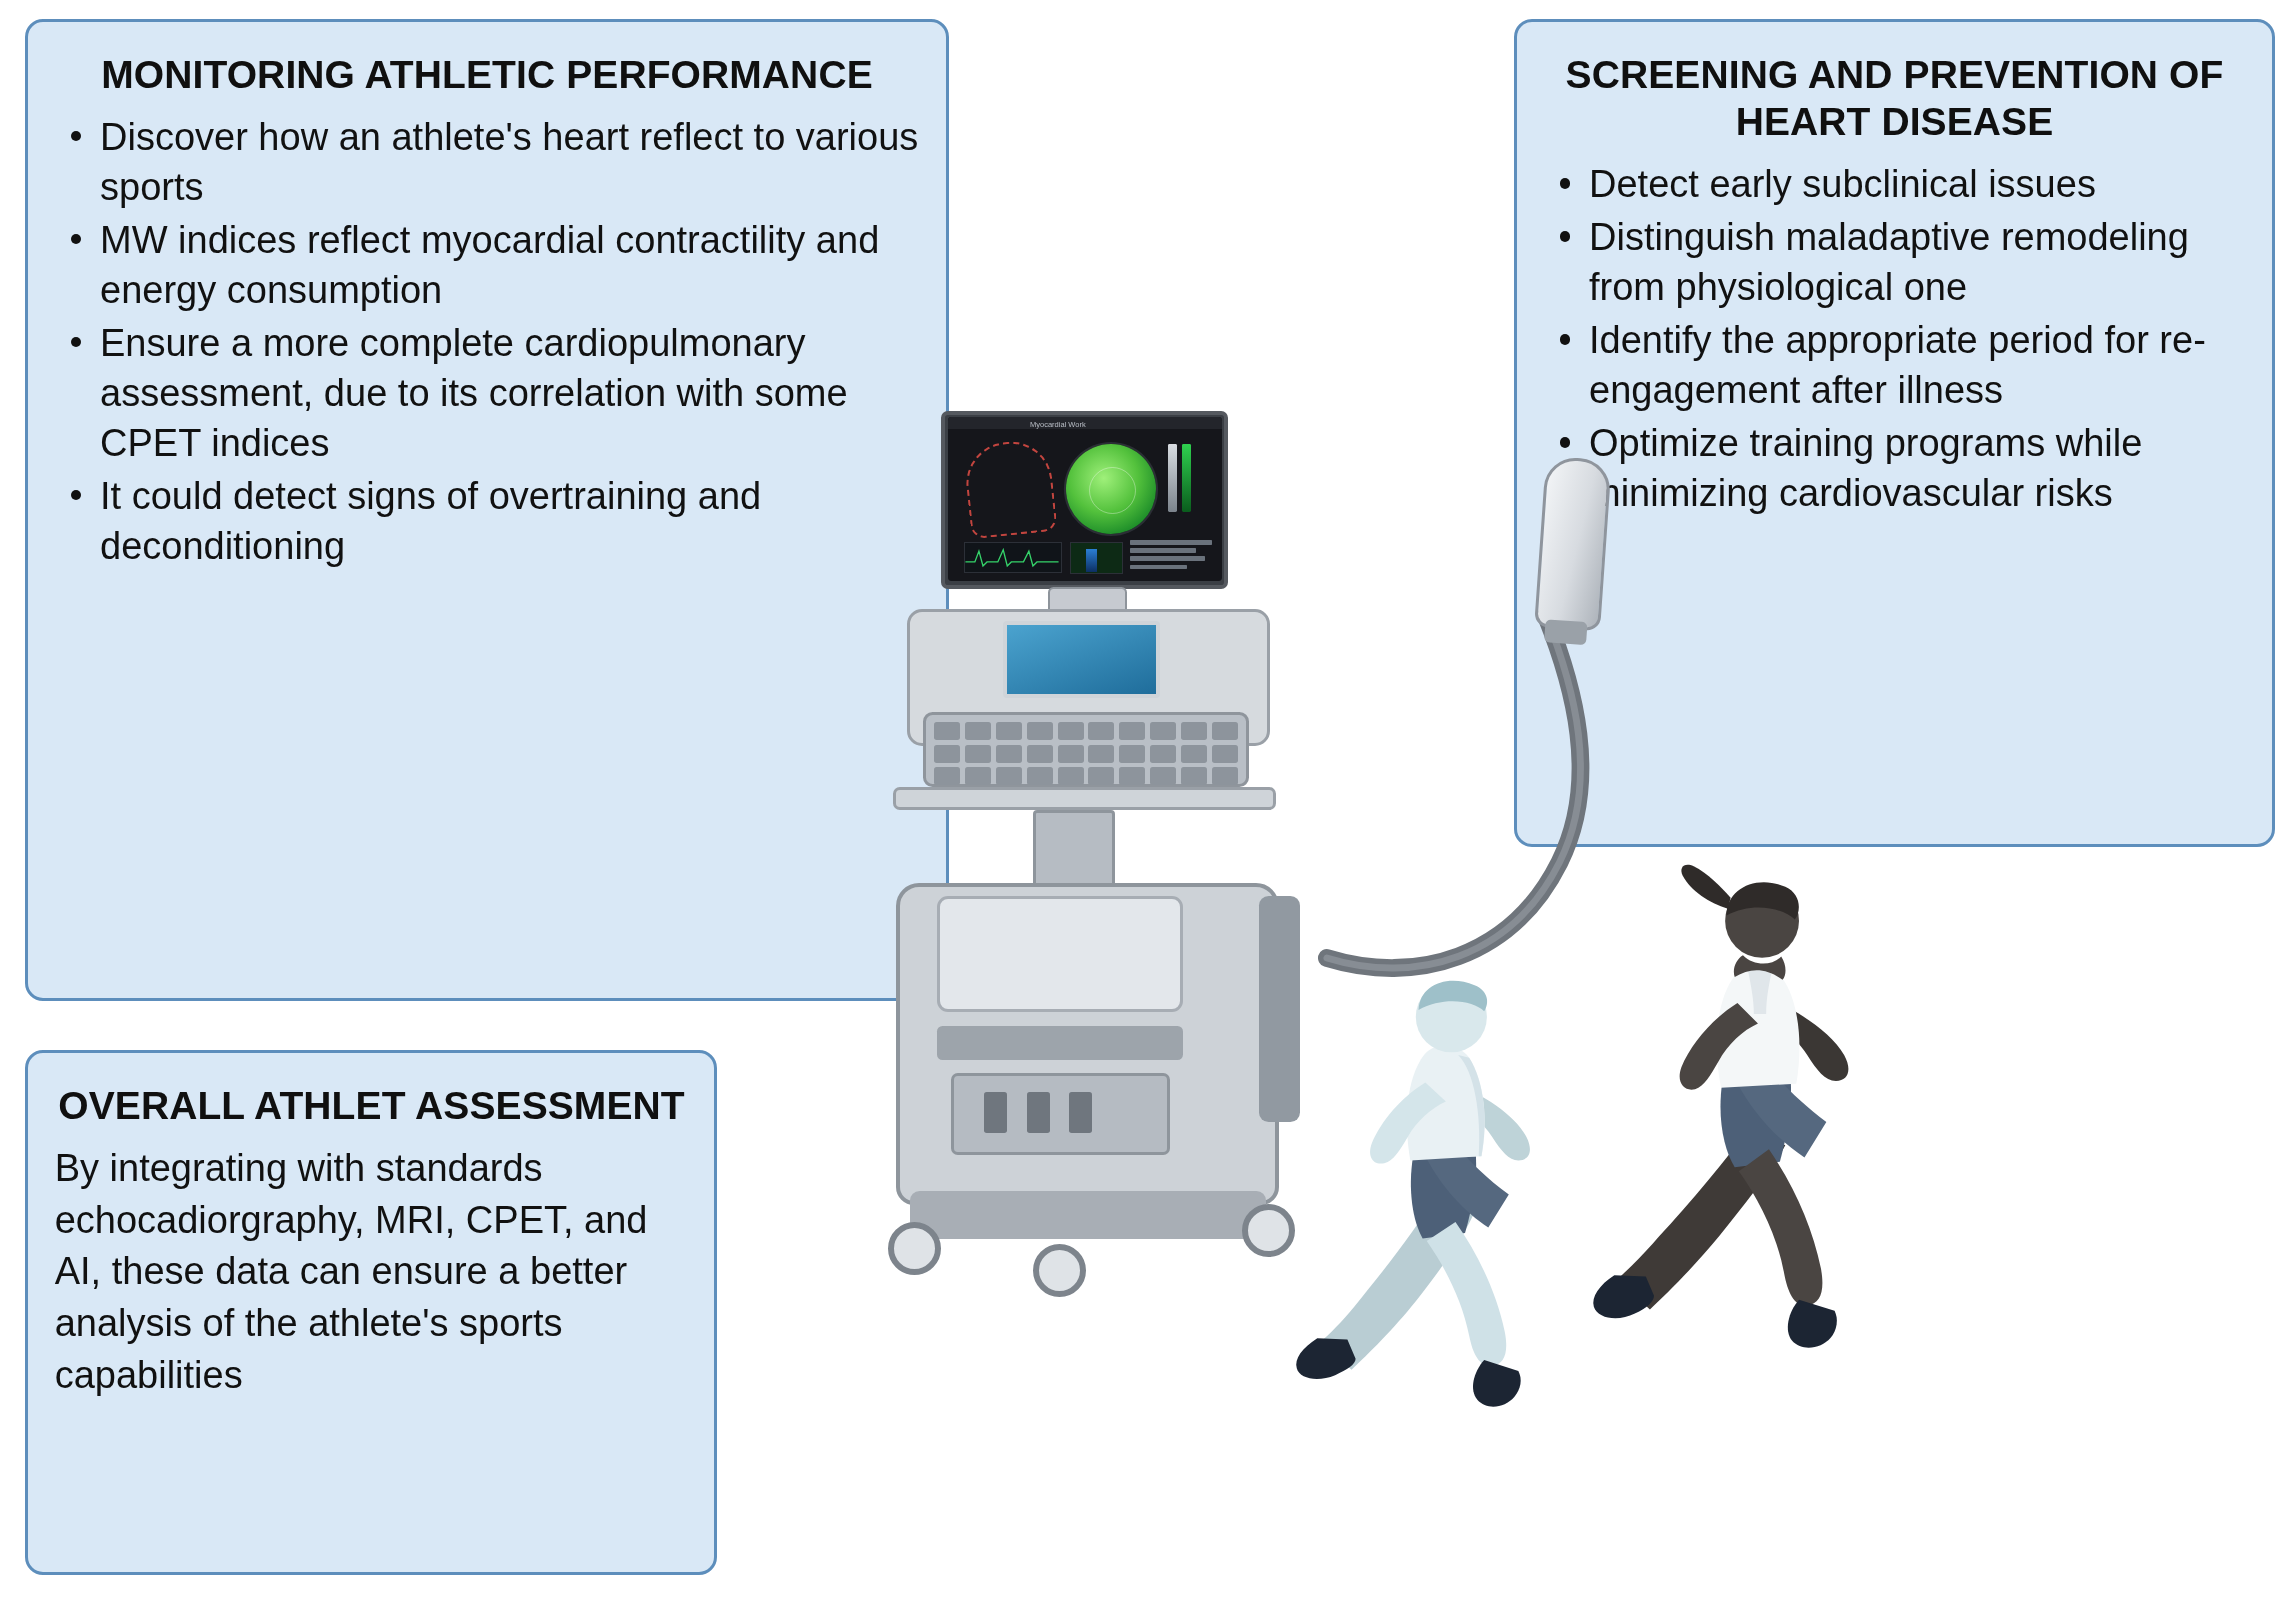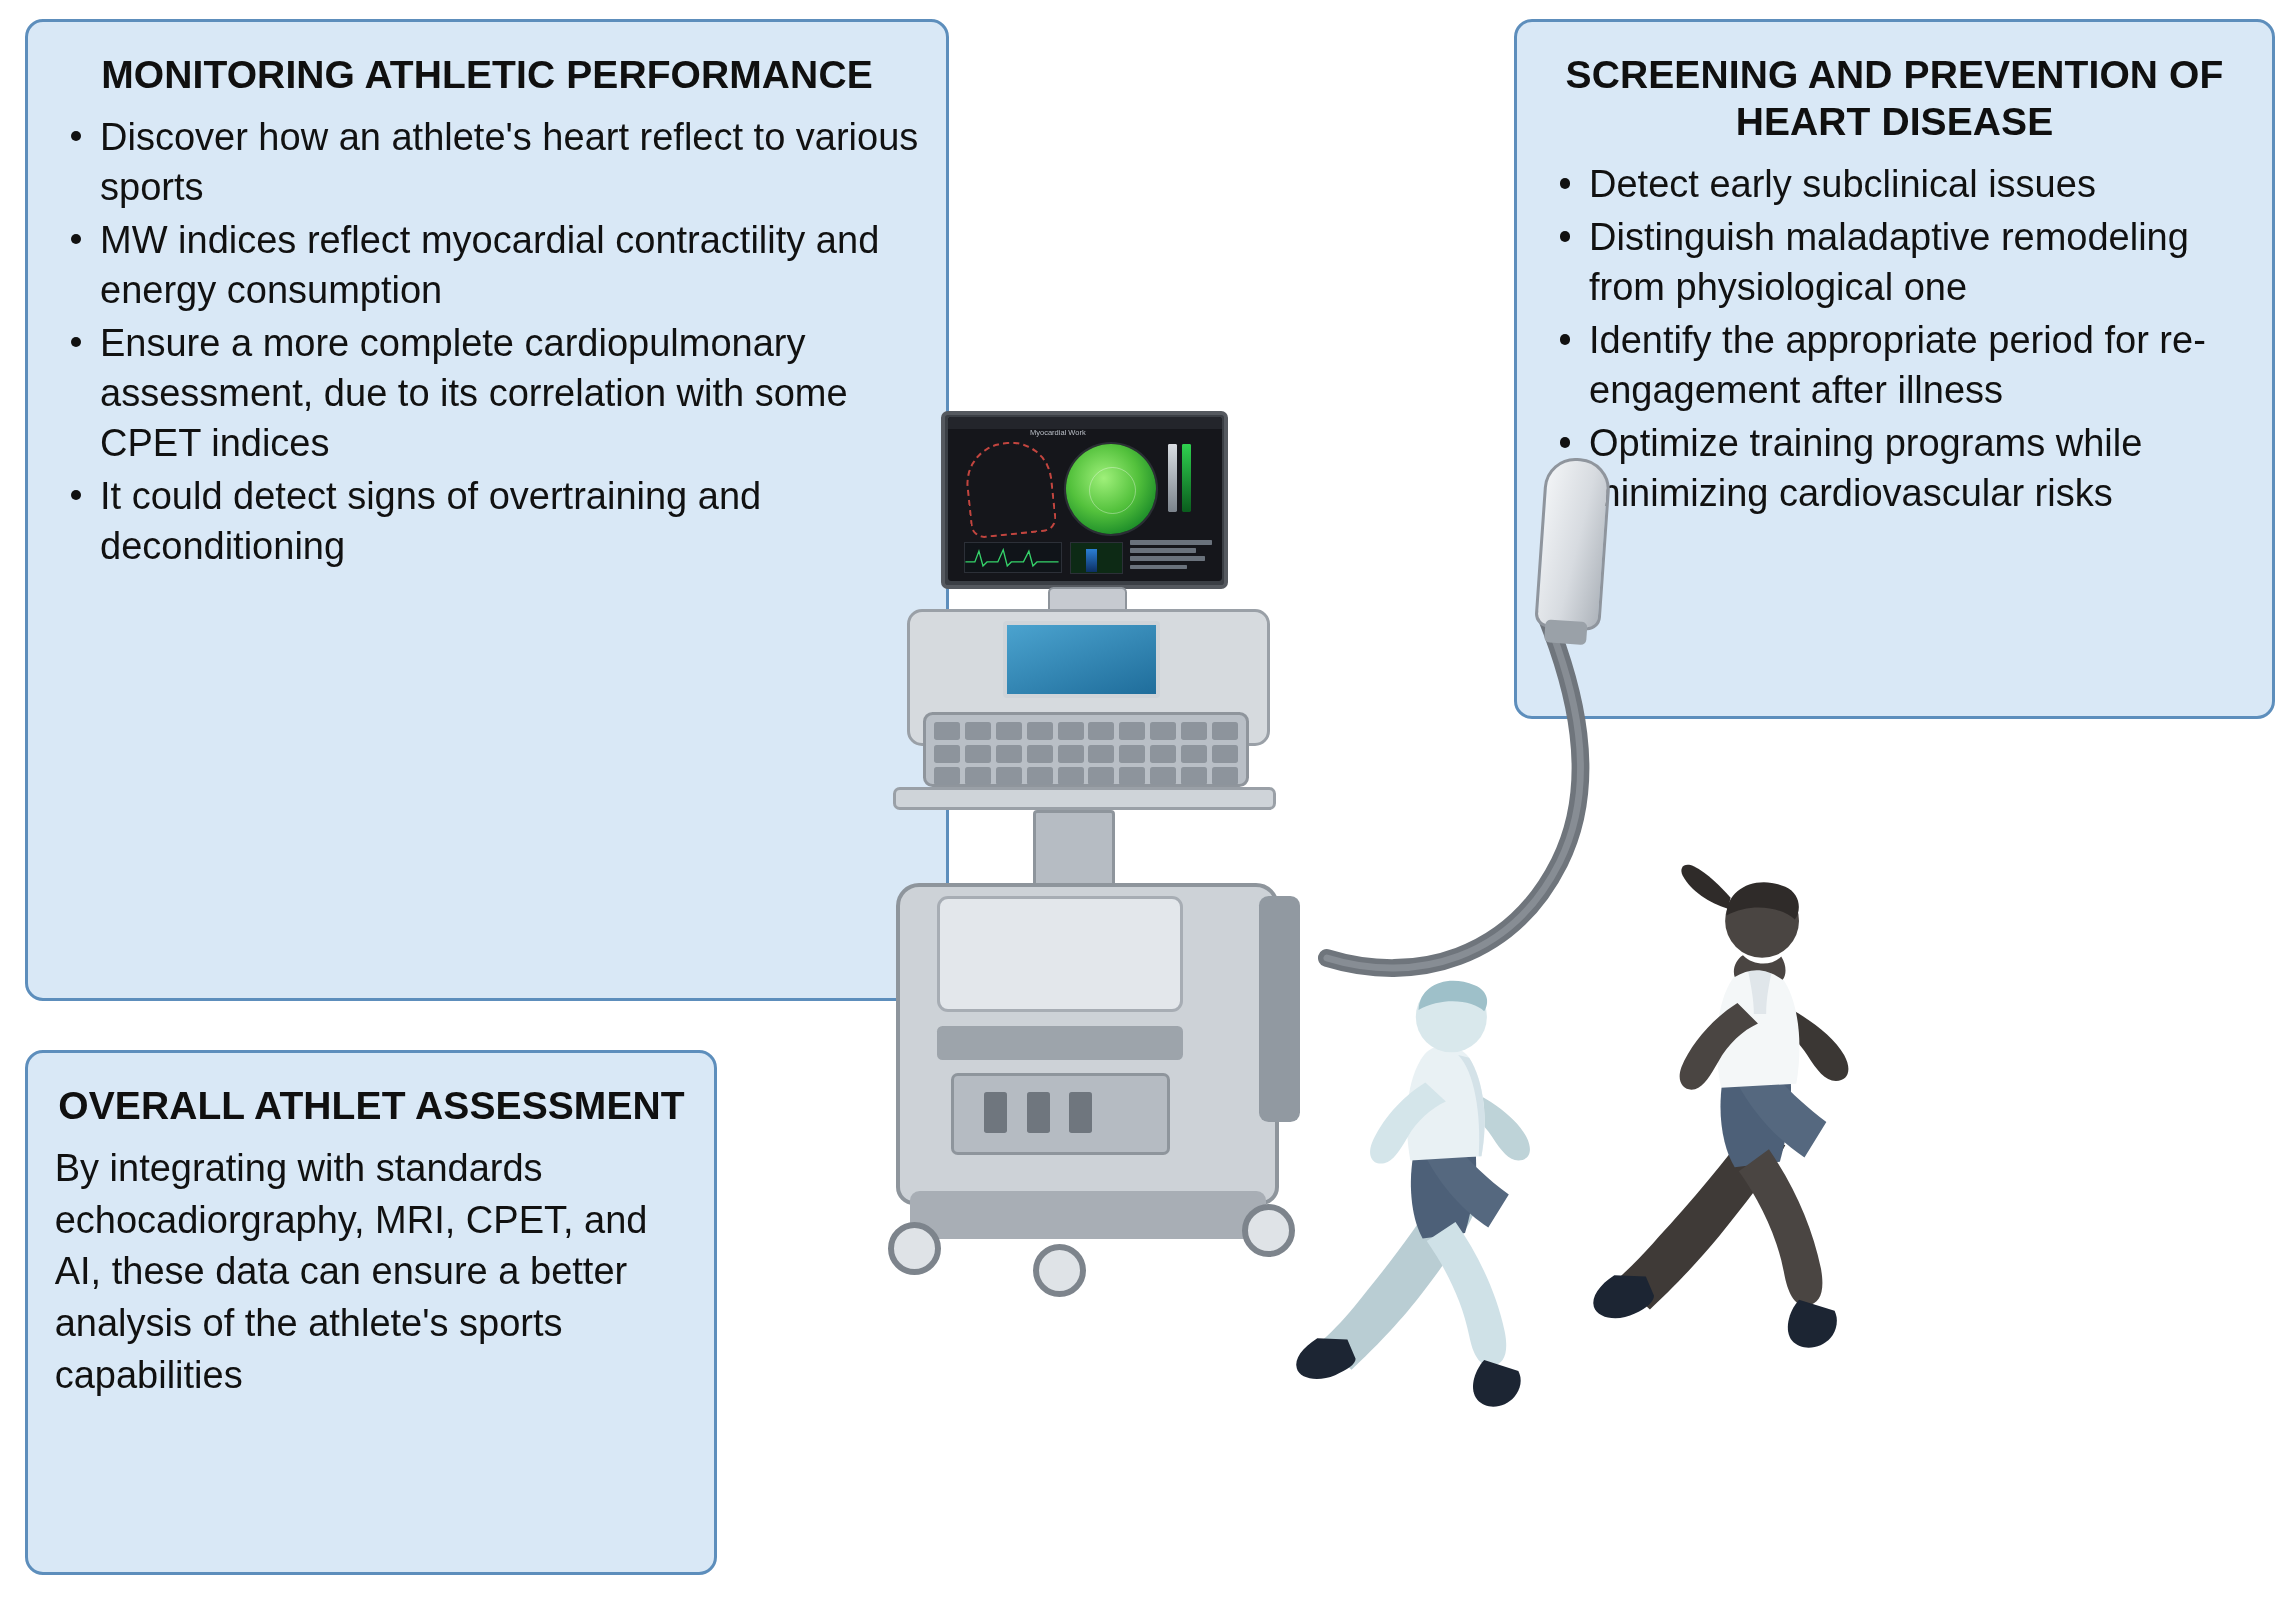--- a/index.html
+++ b/index.html
@@ -79,21 +79,21 @@
     left: 25px;
     top: 1050px;
     width: 692px;
     height: 525px;
     padding-left: 24px;
   }
   #box-screening {
     left: 1514px;
     top: 19px;
     width: 761px;
-    height: 700px;
+    height: 828px;
   }
 
   
   .illus {
     position: absolute;
     left: 807px;
     top: 0;
     width: 1488px;
     height: 1605px;
   }
@@ -120,21 +120,21 @@
     border-radius: 3.4px;
     overflow: hidden;
   }
   .us-screen .topbar {
     position: absolute;
     left: 0; top: 0; width: 100%; height: 12.3px;
     background: #23252b;
   }
   .us-screen .topbar-text {
     position: absolute;
-    left: 82px; top: 11px;
+    left: 82px; top: 3px;
     font-size: 7.5px;
     color: #b9bec6;
     text-align: right;
   }
   .us-sector {
     position: absolute;
     left: 19px; top: 25px;
     width: 82px; height: 89px;
     border: 2.1px dashed #c2453f;
     border-radius: 41px 41px 13.7px 13.7px;

